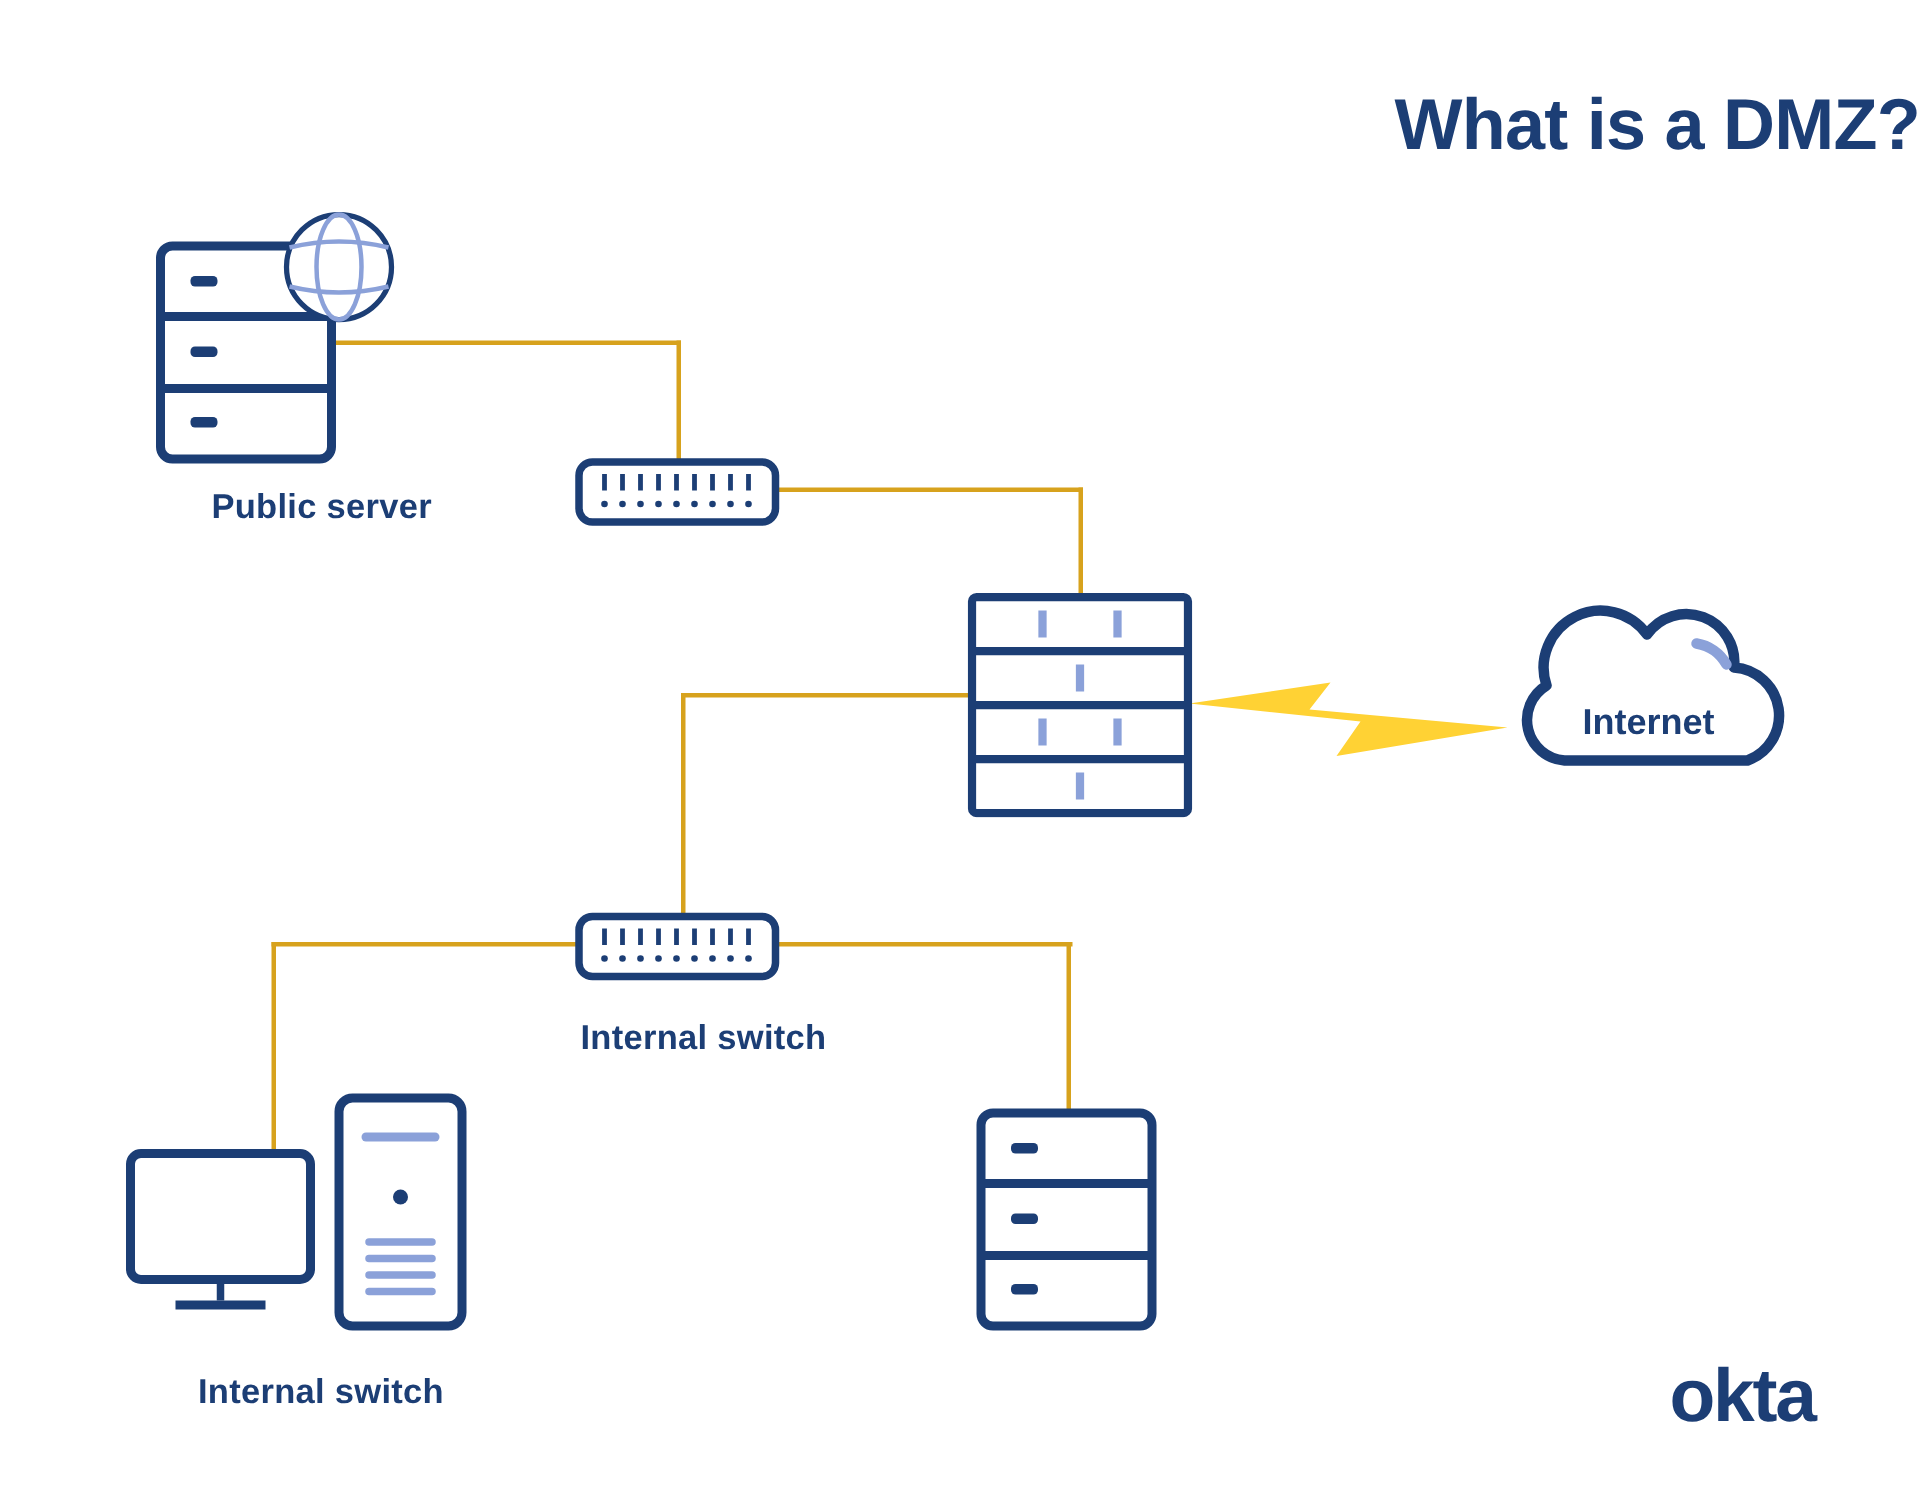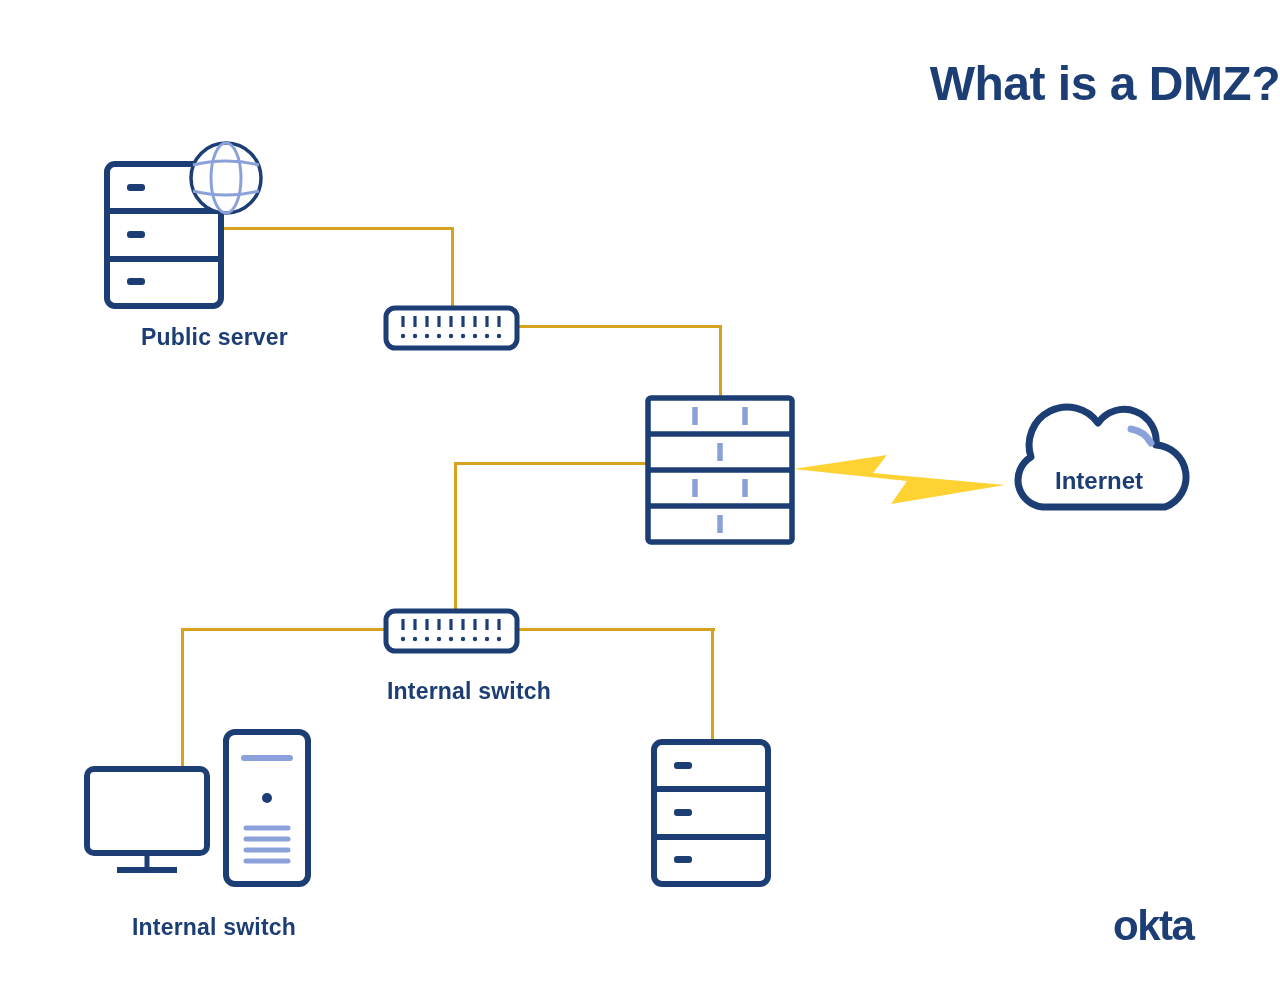--- a/index.html
+++ b/index.html
@@ -11,21 +11,21 @@
   }
   *{box-sizing:border-box}
   html,body{margin:0;padding:0;background:var(--bg);font-family:"Liberation Sans",sans-serif}
   .canvas{position:relative;width:1280px;height:1007px;background:var(--bg);overflow:hidden}
   .abs{position:absolute}
   .title{position:absolute;left:0;right:0;top:56px;margin:0;text-align:right;
          color:var(--navy);font-size:48px;font-weight:800;letter-spacing:-0.5px}
   .label{position:absolute;color:var(--navy);font-size:23px;font-weight:700;
          text-align:right;letter-spacing:.2px}
   .conn{position:absolute;background:var(--gold)}
-  .logo{position:absolute;color:var(--navy);font-size:42px;font-weight:800;letter-spacing:-1.5px;line-height:1}
+  .logo{position:absolute;color:var(--navy);font-size:50px;font-weight:800;letter-spacing:-1.5px;line-height:1}
   svg text{font-family:"Liberation Sans",sans-serif}
 </style>
 </head>
 <body>
 
 <div class="canvas">
 
   <svg width="0" height="0" style="position:absolute" aria-hidden="true">
     <defs>
       <symbol id="sym-server" viewBox="0 0 122 150">

